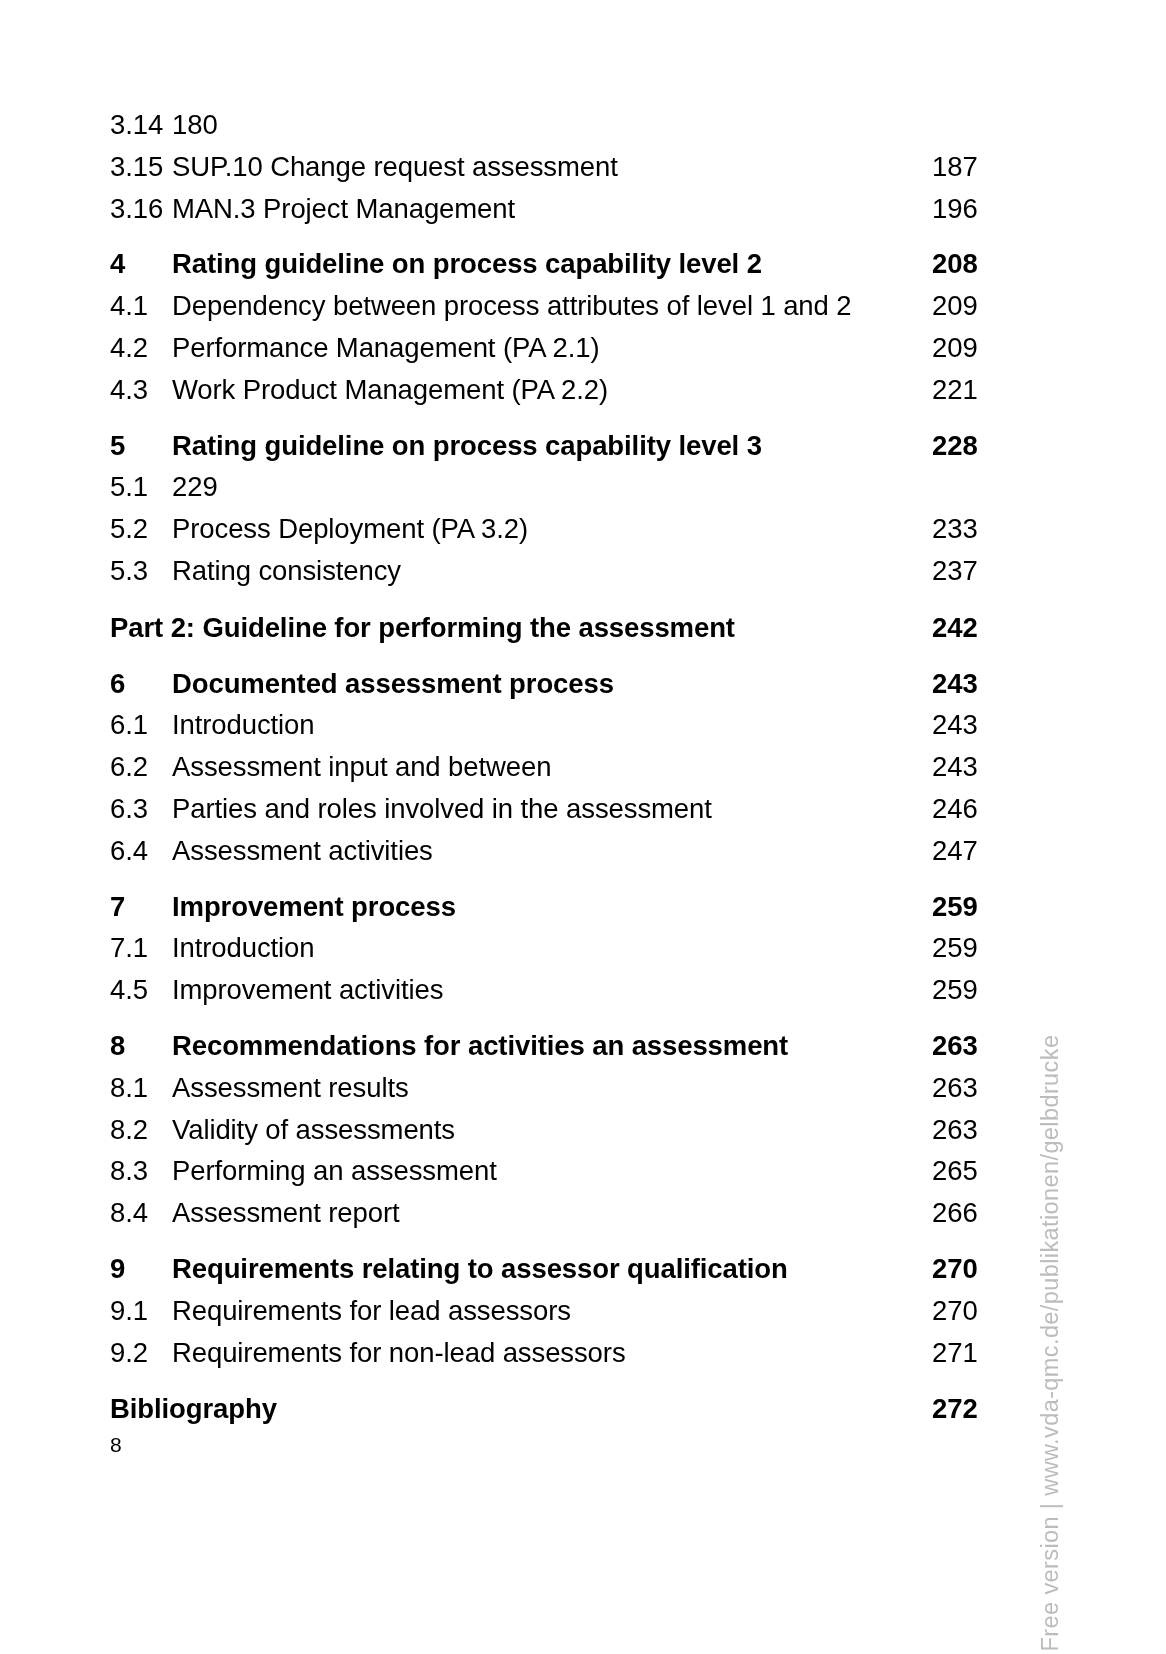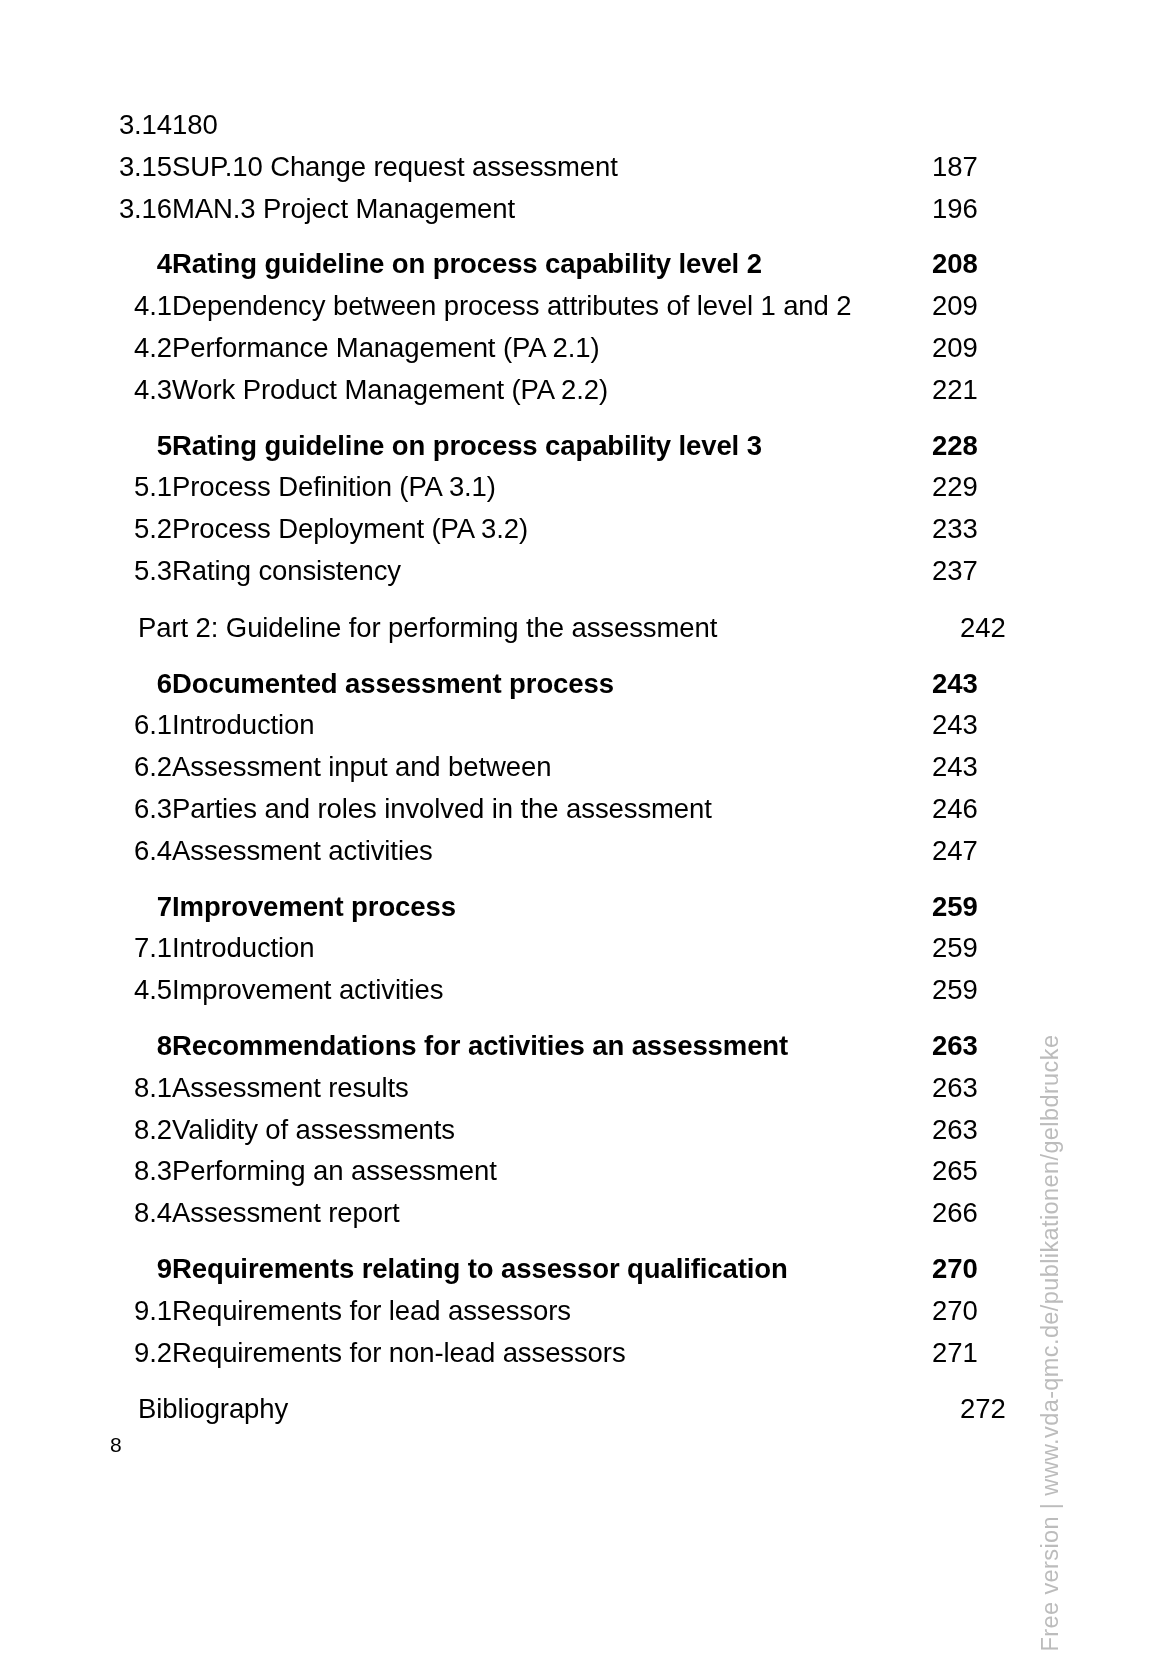--- a/index.html
+++ b/index.html
@@ -32,28 +32,27 @@
     letter-spacing: -0.1px;
   }
   .toc-row.sub {
     font-weight: normal;
   }
   .toc-row.major {
     font-weight: bold;
     margin-top: 14px;
   }
   .toc-row.part {
-    font-weight: normal;
+    font-weight: bold;
     margin-top: 15px;
-    margin-left: 28px;
   }
   .num {
     flex: 0 0 auto;
     width: 62px;
-    text-align: right;
+    text-align: left;
     white-space: nowrap;
   }
   .num.major-num {
     width: 62px;
   }
   .title {
     flex: 1 1 auto;
     white-space: nowrap;
     overflow: hidden;
   }
@@ -138,21 +137,20 @@
         <span class="title">Work Product Management (PA 2.2)</span>
         <span class="page-no">221</span>
       </div>
       <div class="toc-row major">
         <span class="num major-num">5</span>
         <span class="title">Rating guideline on process capability level 3</span>
         <span class="page-no">228</span>
       </div>
       <div class="toc-row sub">
         <span class="num">5.1</span>
-        <span class="title">Process Definition (PA 3.1)</span>
         <span class="page-no">229</span>
       </div>
       <div class="toc-row sub">
         <span class="num">5.2</span>
         <span class="title">Process Deployment (PA 3.2)</span>
         <span class="page-no">233</span>
       </div>
       <div class="toc-row sub">
         <span class="num">5.3</span>
         <span class="title">Rating consistency</span>

